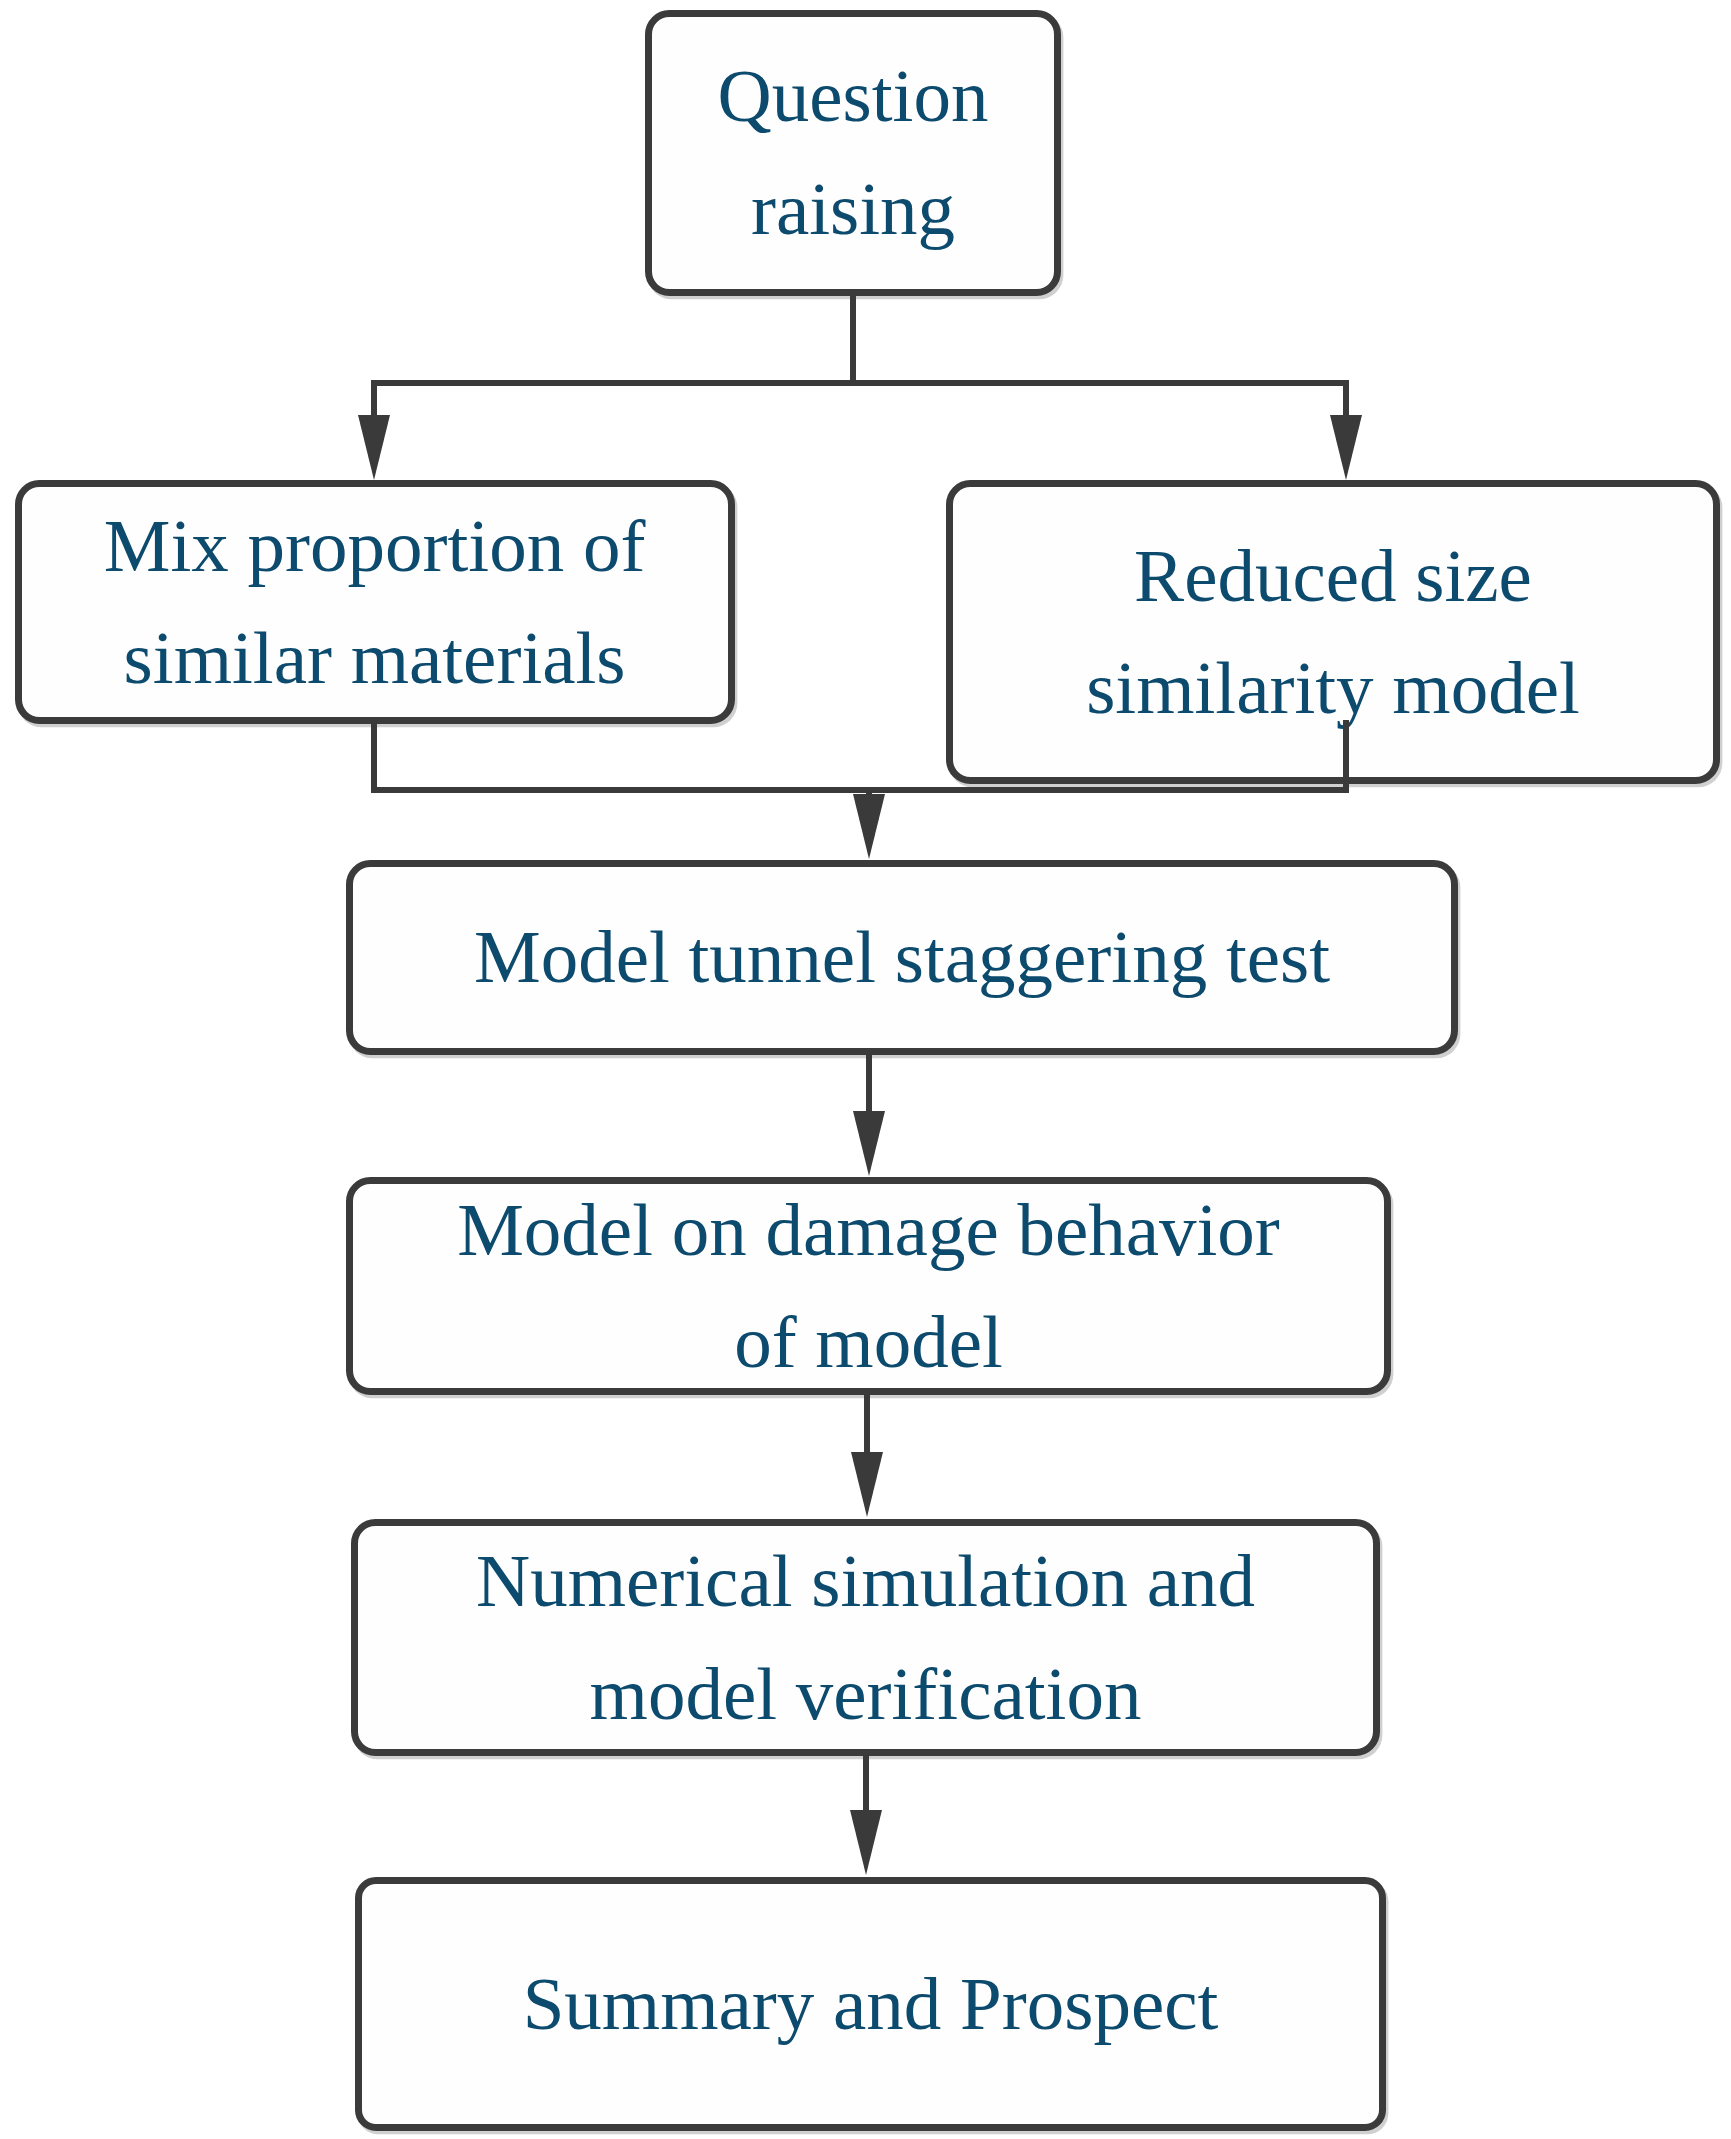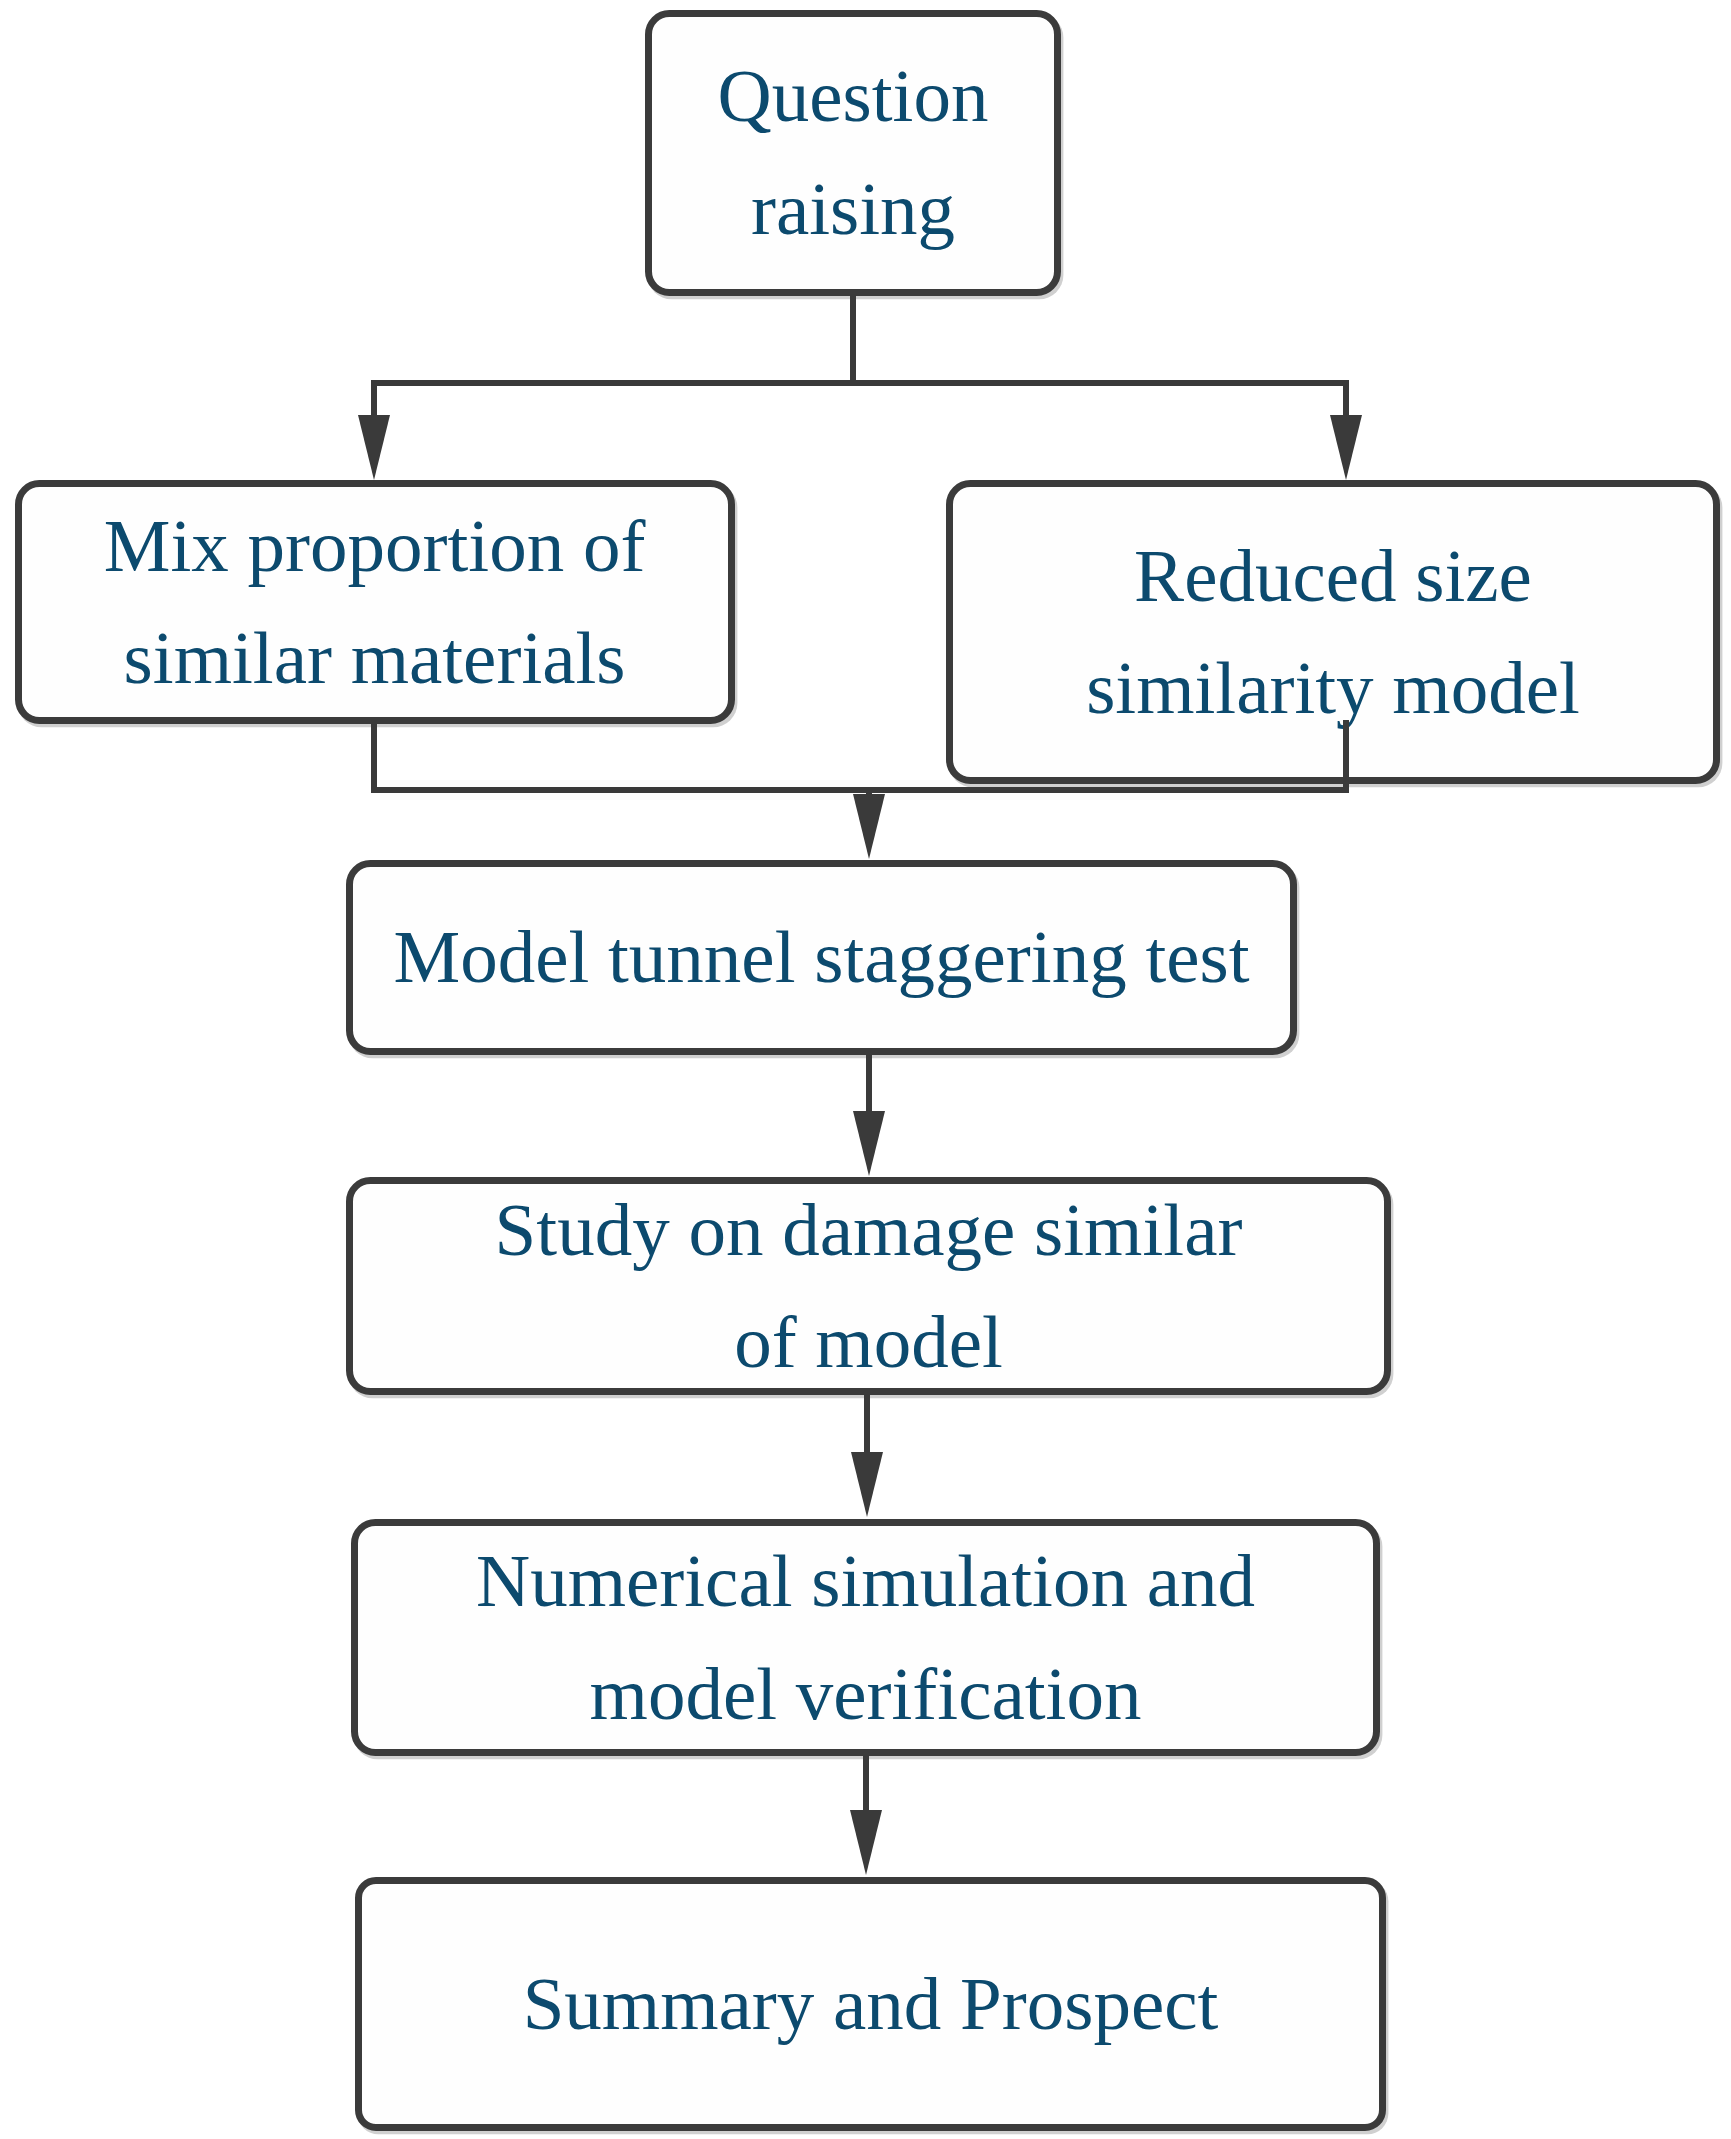--- a/index.html
+++ b/index.html
@@ -45,21 +45,21 @@
     height: 0;
     border-left: 16.3px solid transparent;
     border-right: 16.3px solid transparent;
     border-top: 65px solid #3a3a3a;
   }
 
   
   #node-question  { left: 645px;  top: 9.8px;   width: 416px;  height: 286px; }
   #node-mix       { left: 14.6px;   top: 480px;  width: 720px;  height: 244px; }
   #node-reduced   { left: 946px; top: 480px;  width: 774px;  height: 304px; }
-  #node-tunnel    { left: 346px;  top: 860px; width: 951px; height: 195px; text-align: right; }
+  #node-tunnel    { left: 346px;  top: 860px; width: 1112px; height: 195px; text-align: right; }
   #node-study     { left: 346px;  top: 1177px; width: 1045px; height: 218px; }
   #node-numerical { left: 351px;  top: 1519px; width: 1029px; height: 237px; }
   #node-summary   { left: 355px;  top: 1877px; width: 1031px; height: 254px; border-radius: 21px; }
 
   
   #v-top            { left: 850px; top: 294px;  width: 5.7px;    height: 91px; }
   #h-branch         { left: 371px;  top: 380px;  width: 978px; height: 5.7px;   }
   #v-left-drop      { left: 371px;  top: 382px;  width: 5.7px;    height: 41px;  }
   #v-right-drop     { left: 1343px; top: 382px;  width: 5.7px;    height: 41px;  }
   #a-left           { left: 358px;  top: 415px; }
@@ -98,21 +98,21 @@
   <div class="node" id="node-reduced">
     <span class="node-label">Reduced size
 similarity model</span>
   </div>
 
   <div class="node" id="node-tunnel">
     <span class="node-label">Model tunnel staggering test</span>
   </div>
 
   <div class="node" id="node-study">
-    <span class="node-label">Study on damage similar
+    <span class="node-label">Model on damage behavior
 of model</span>
   </div>
 
   <div class="node" id="node-numerical">
     <span class="node-label">Numerical simulation and
 model verification</span>
   </div>
 
   <div class="node" id="node-summary">
     <span class="node-label">Summary and Prospect</span>

